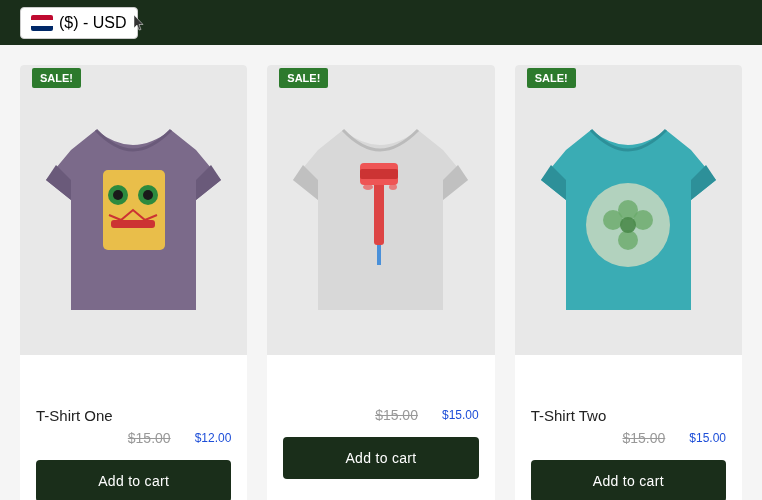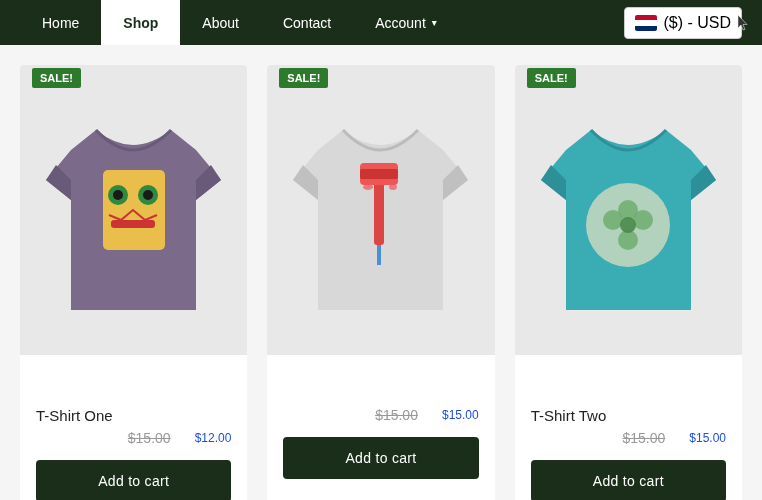--- a/index.html
+++ b/index.html
@@ -150,30 +150,20 @@
       font-size: 14px;
       font-weight: 500;
       cursor: pointer;
       letter-spacing: 0.3px;
     }
   </style>
 </head>
 <body>
 
 <nav>
-  <div class="nav-items">
-    <a class="nav-item">Home</a>
-    <a class="nav-item active">Shop</a>
-    <a class="nav-item">About</a>
-    <a class="nav-item">Contact</a>
-    <a class="nav-item nav-item-account">
-      <span>Account</span>
-      <span class="chevron-down">▾</span>
-    </a>
-  </div>
   <div class="currency-btn">
     <span class="flag-icon"></span>
     <span>($) - USD</span>
 
     <svg class="cursor-indicator" viewBox="0 0 12 18" fill="none">
       <path d="M1 1 L1 14 L4 11 L6 16 L8 15.5 L6 10.5 L10 10.5 Z" fill="#333" stroke="#fff" stroke-width="0.5"></path>
     </svg>
   </div>
 </nav>
 

